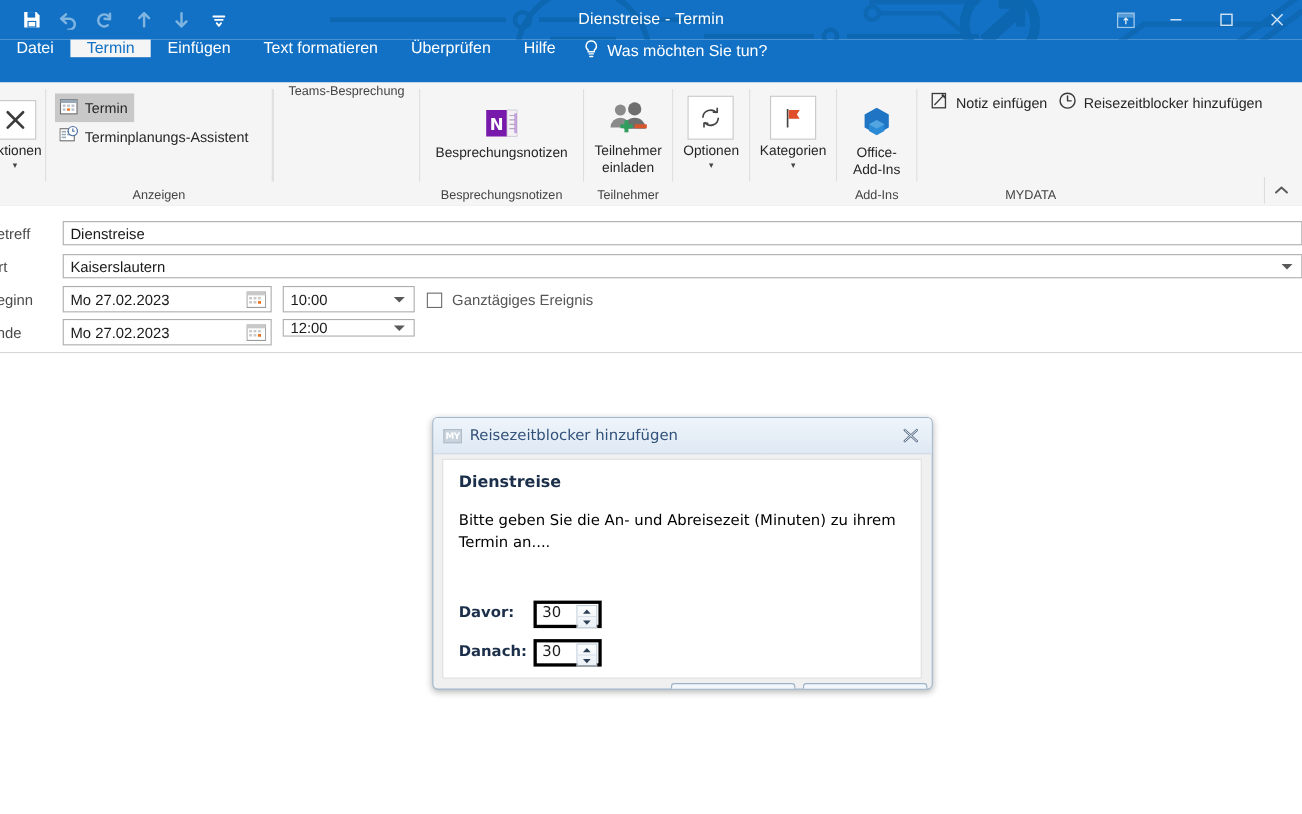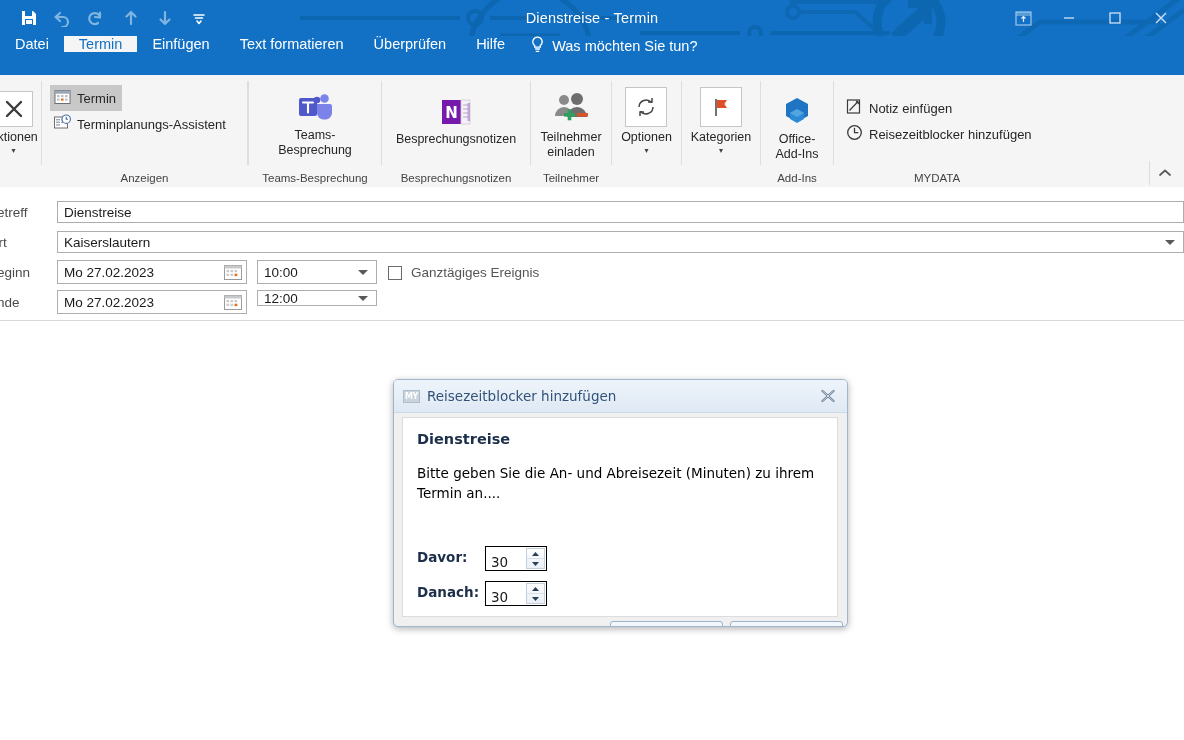--- a/index.html
+++ b/index.html
@@ -141,22 +141,22 @@
   .dlg-h{
     position:absolute;left:14px;top:13px;font-size:14.5px;font-weight:bold;color:#1c2f4a;
   }
   .dlg-p{
     position:absolute;left:14px;top:45px;width:400px;
     font-size:13.5px;color:#000000;line-height:20px;
   }
   .dlg-field{position:absolute;display:flex;align-items:center;}
   .dlg-flabel{font-size:13.5px;font-weight:bold;color:#1c2f4a;}
   .spinner{
-    position:absolute;width:62px;height:25px;border:1px solid #000000;background:#fff;
-    box-sizing:border-box;display:flex;align-items:flex-end;
+    position:absolute;width:62px;height:25px;border:3px solid #000000;background:#fff;
+    box-sizing:border-box;display:flex;align-items:flex-start;
   }
   .spinner .sv{padding-left:5px;font-size:13.5px;color:#1a1a1a;}
   .spin-btns{
     position:absolute;right:1px;top:1px;width:19px;height:21px;
     border:1px solid #c3cfdb;background:linear-gradient(#fdfefe,#eaf0f6);
     display:flex;flex-direction:column;box-sizing:border-box;
   }
   .spin-btns > div{flex:1;display:flex;align-items:center;justify-content:center;}
   .spin-btns > div:first-child{border-bottom:1px solid #d7e0e9;}
   .dbtn{
@@ -352,35 +352,20 @@
       </div>
       <div class="glabel">Anzeigen</div>
     </div>
 
     <div class="gsep"></div>
 
 
     <div class="gsep"></div>
 
     <div class="rgroup" style="width:132px;">
-      <div class="gbody" style="justify-content:center;">
-        <div class="bigbtn">
-          <div class="bi">
-            <svg width="36" height="34" viewBox="0 0 36 34">
-                <circle cx="27.5" cy="7.5" r="4.3" fill="#7b83eb"></circle>
-                <circle cx="20" cy="9" r="3.3" fill="#5059c9"></circle>
-                <path d="M20 13 h13 a2 2 0 0 1 2 2 v7 a6.5 6.5 0 0 1 -6.5 6.5 h-2 a6.5 6.5 0 0 1 -6.5 -6.5 z" fill="#7b83eb"></path>
-                <rect x="2" y="7" width="18" height="18" rx="2" fill="#5059c9"></rect>
-                <path d="M6 11.5 h10 M11 11.5 v10" stroke="#ffffff" stroke-width="2.1" stroke-linecap="round"></path>
-              </svg>
-          </div>
-          <div class="bl">Teams-
-Besprechung</div>
-        </div>
-      </div>
       <div class="glabel">Teams-Besprechung</div>
     </div>
 
     <div class="gsep"></div>
 
     <div class="rgroup" style="width:148px;">
       <div class="gbody" style="justify-content:center;">
         <div class="bigbtn" style="padding-top:6px;">
           <div class="bi">
             <svg width="34" height="34" viewBox="0 0 34 34">
@@ -479,21 +464,21 @@
           <div class="bl">Office-
 Add-Ins</div>
         </div>
       </div>
       <div class="glabel">Add-Ins</div>
     </div>
 
     <div class="gsep"></div>
 
     <div class="rgroup" style="width:246px;">
-      <div class="gbody" style="flex-direction:column;align-items:flex-start;padding-left:8px;padding-top:20px;">
+      <div class="gbody" style="align-items:flex-start;padding-left:8px;padding-top:5px;">
         <div class="smallitem">
           <span>
             <svg width="17" height="17" viewBox="0 0 17 17">
                 <rect x="1.5" y="2" width="12" height="13" fill="none" stroke="#3a3a3a" stroke-width="1.2"></rect>
                 <path d="M3.5 12.5 L12 3.5" stroke="#3a3a3a" stroke-width="1.2"></path>
                 <path d="M11 2.2 l3 3 l-1.3 1.3 l-3 -3 z" fill="#3a3a3a"></path>
               </svg>
           </span>
           <span>Notiz einfügen</span>
         </div>

